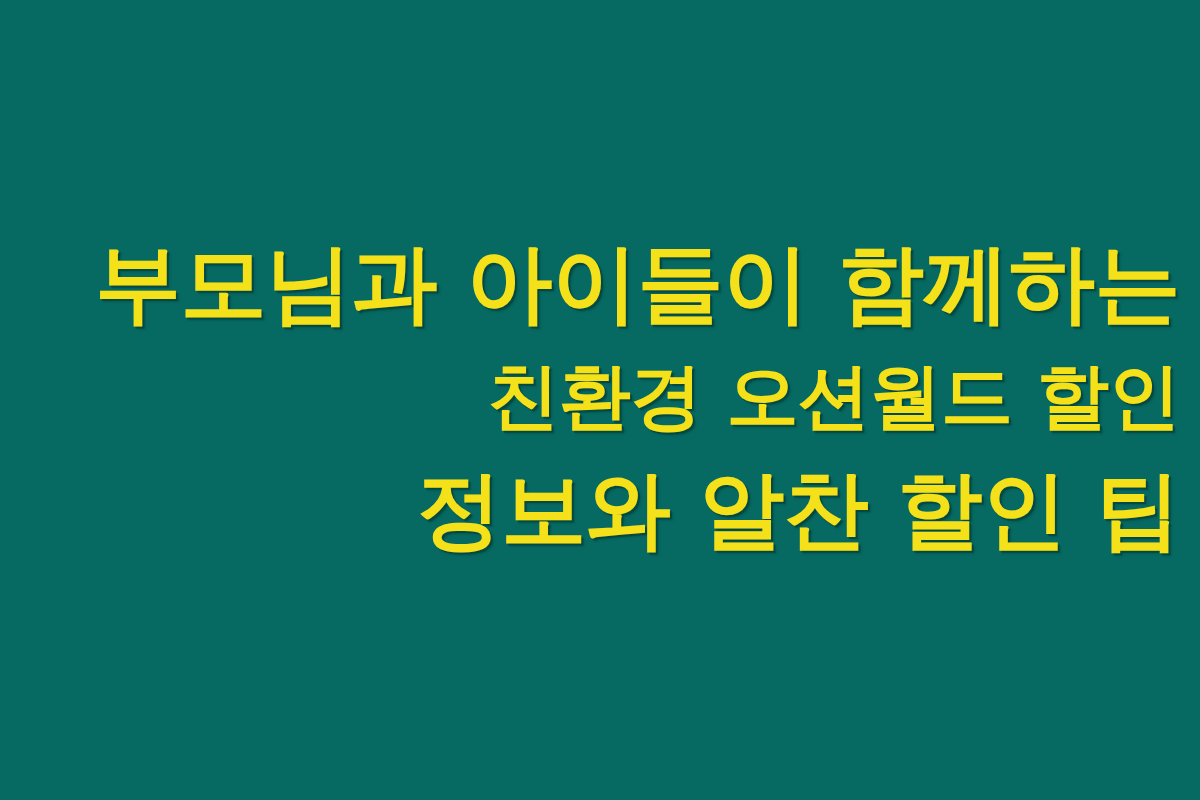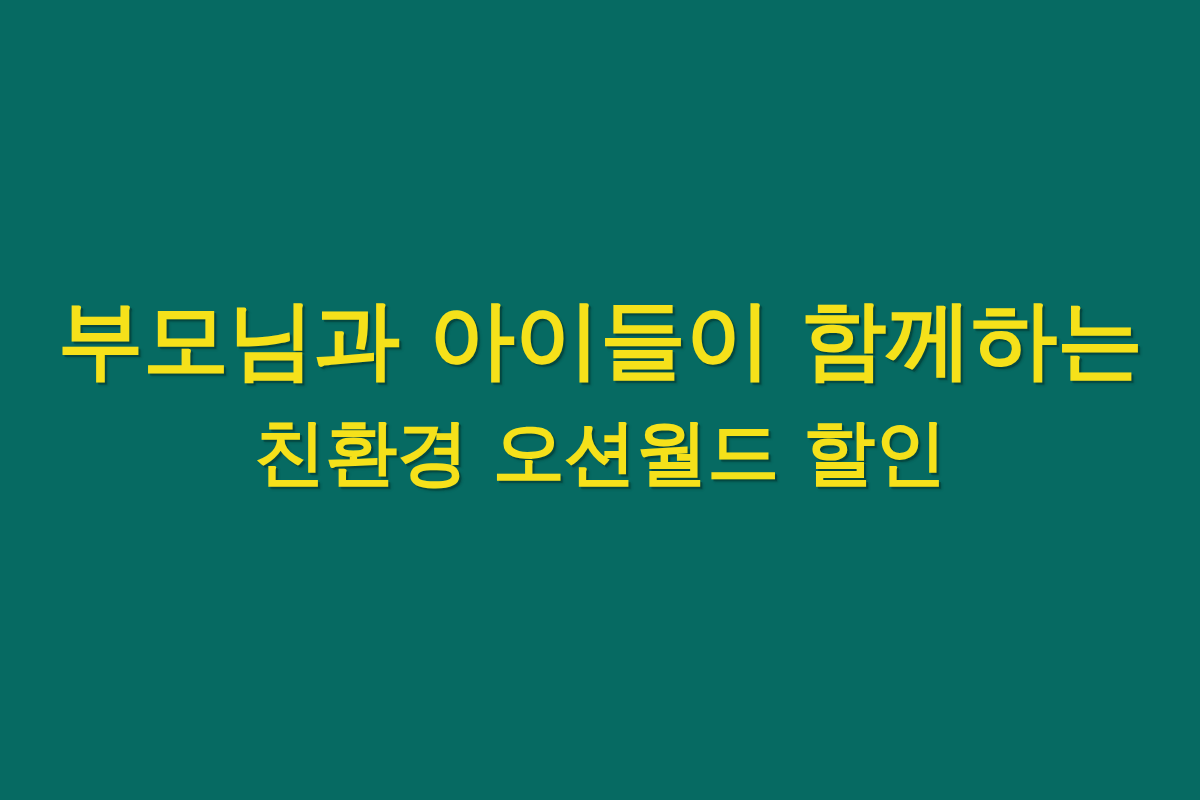--- a/index.html
+++ b/index.html
@@ -38,30 +38,32 @@
     letter-spacing: -0.5px;
     word-break: keep-all;
     text-shadow:
       2px 2px 0 rgba(3, 58, 52, 0.55),
       3px 3px 2px rgba(3, 58, 52, 0.35);
   }
 
   #headline .hl-line {
     display: block;
     white-space: nowrap;
+    text-align: right;
   }
 
   
   #headline .hl-line-1 { font-size: 86px; }
   #headline .hl-line-2 { font-size: 72px; }
   #headline .hl-line-3 { font-size: 85px; }
 </style>
 </head>
 <body>
 
 <div id="banner" style="background: rgb(6, 106, 98);">
 
   <h1 id="headline" style="color: rgb(245, 225, 26); text-shadow: rgba(3, 58, 52, 0.55) 2px 2px 0px, rgba(3, 58, 52, 0.35) 3px 3px 2px;">
     <span class="hl-line hl-line-1">부모님과 아이들이 함께하는</span>
     <span class="hl-line hl-line-2">친환경 오션월드 할인</span>
+    <span class="hl-line hl-line-3">정보와 알찬 할인 팁</span>
   </h1>
 
 </div>
 
 </body></html>

